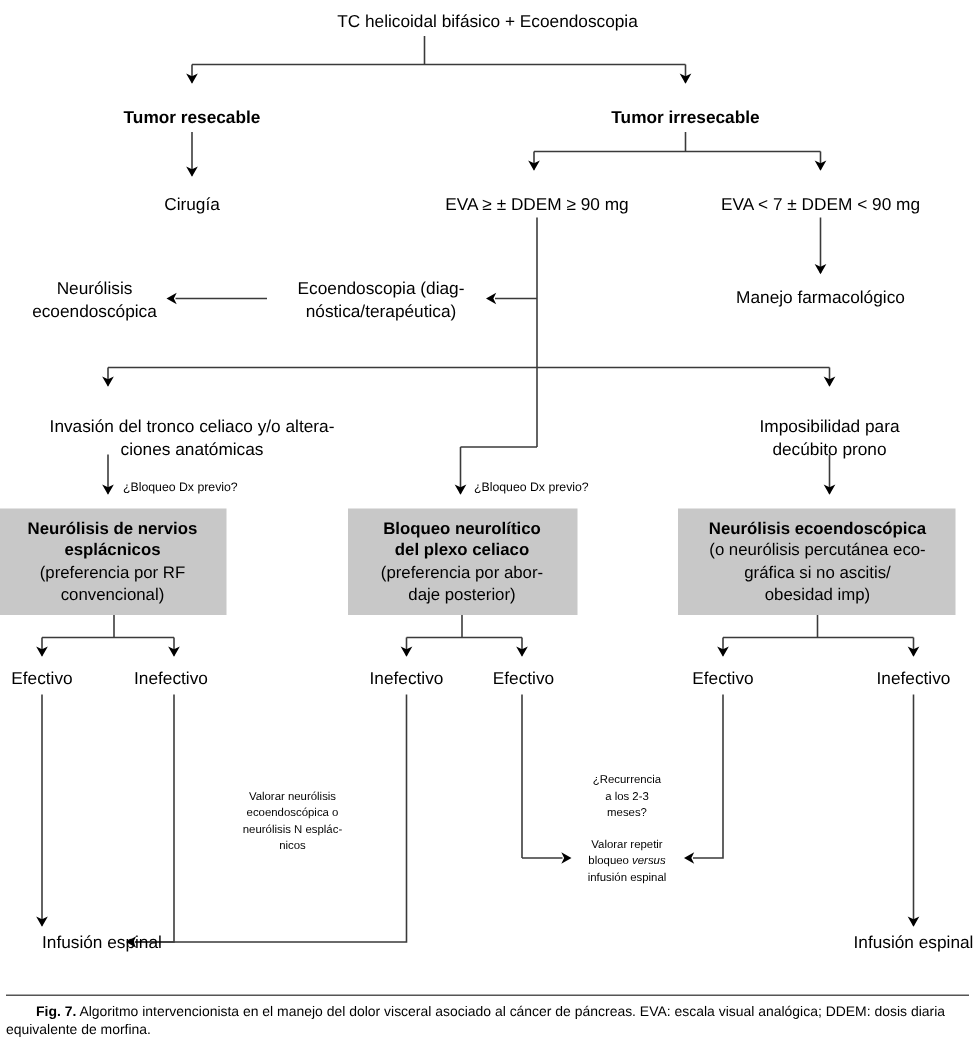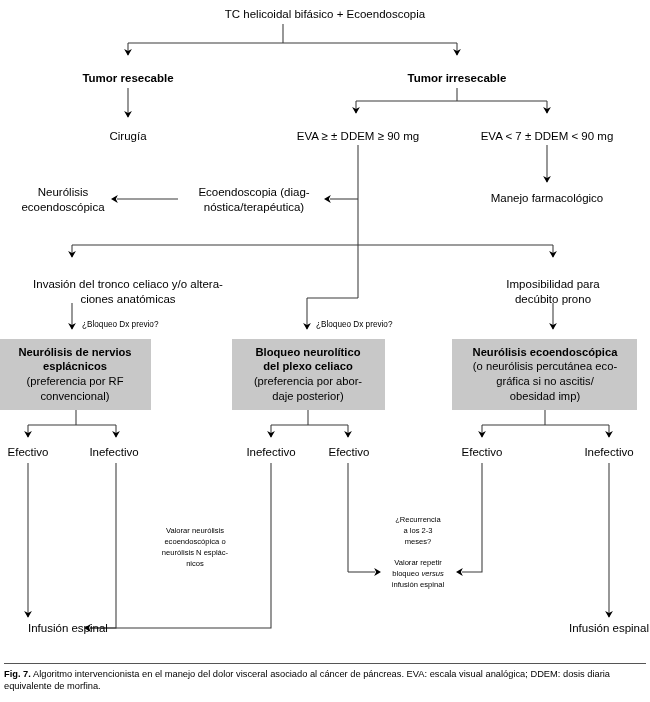--- a/index.html
+++ b/index.html
@@ -50,21 +50,21 @@
 
   .caption {
     position: absolute;
     left: 4px;
     top: 668px;
     width: 642px;
     font-size: 9.3px;
     line-height: 1.32;
     color: #000000;
   }
-  .caption .fignum { font-weight: bold; }
+  .caption .fignum { font-weight: bold; margin-left: 20px; }
   .caption-rule {
     position: absolute;
     left: 4px;
     top: 663px;
     width: 642px;
     height: 1px;
     background: #555555;
   }
 </style>
 </head>

